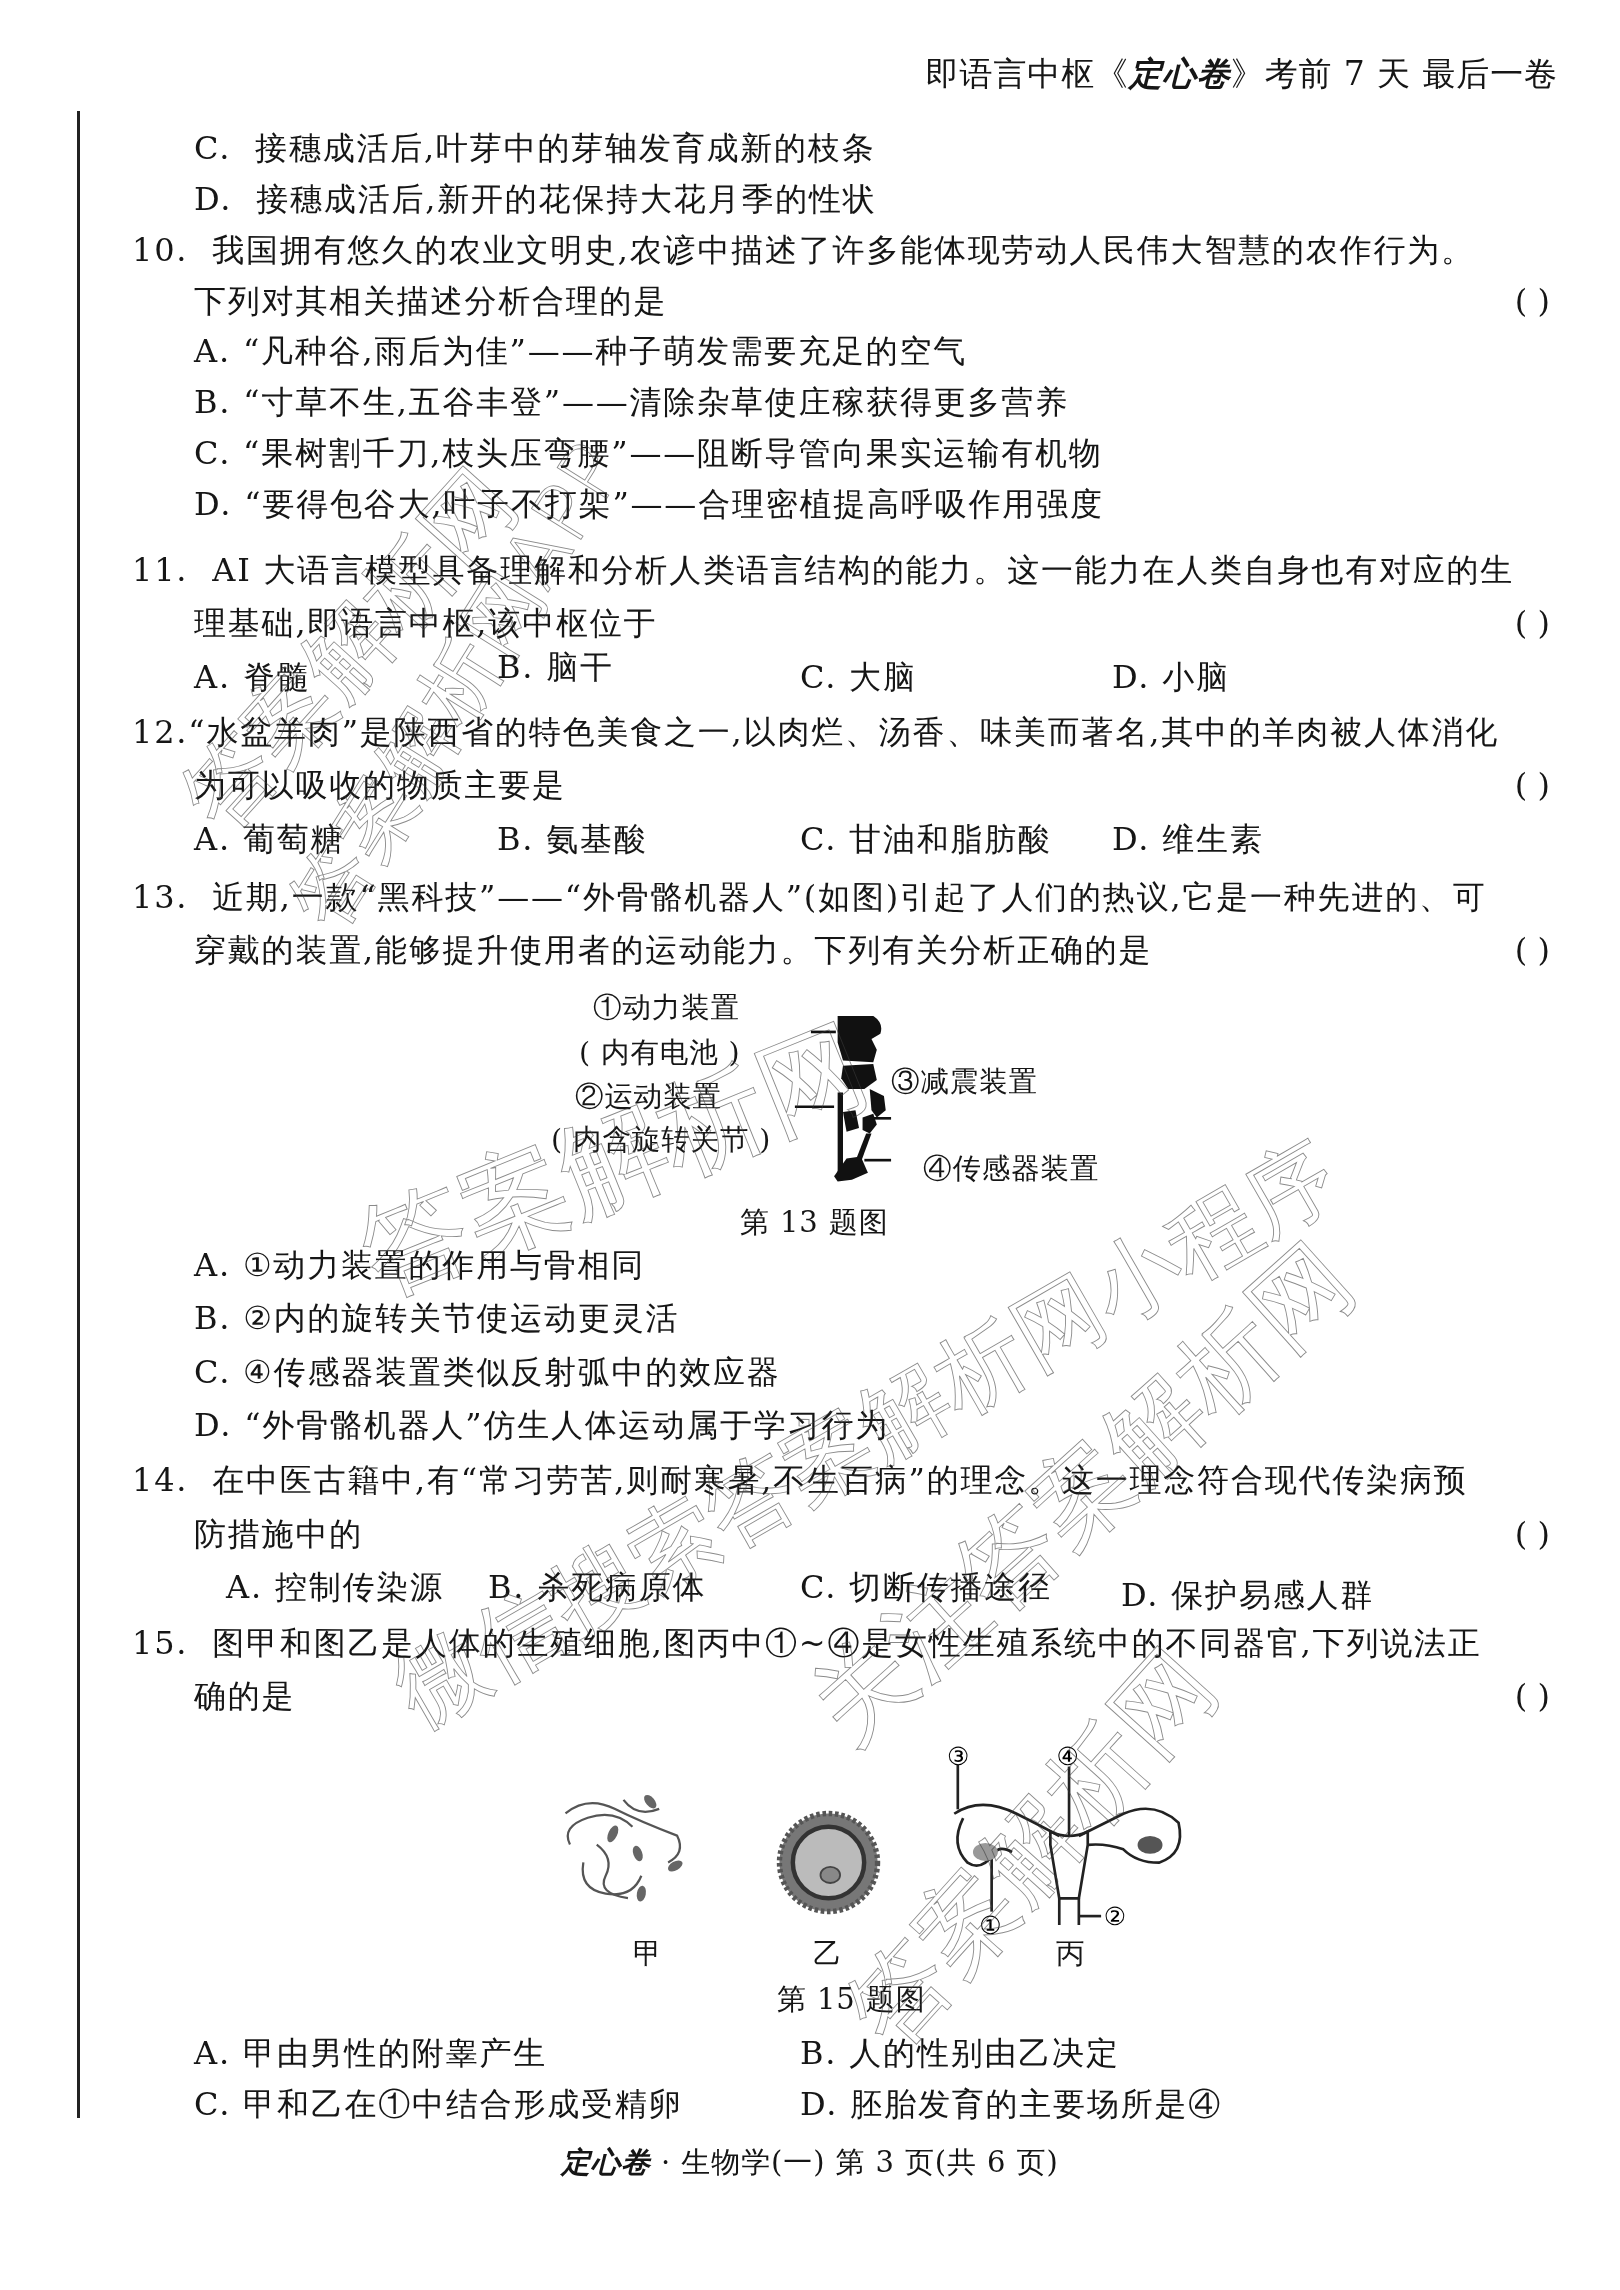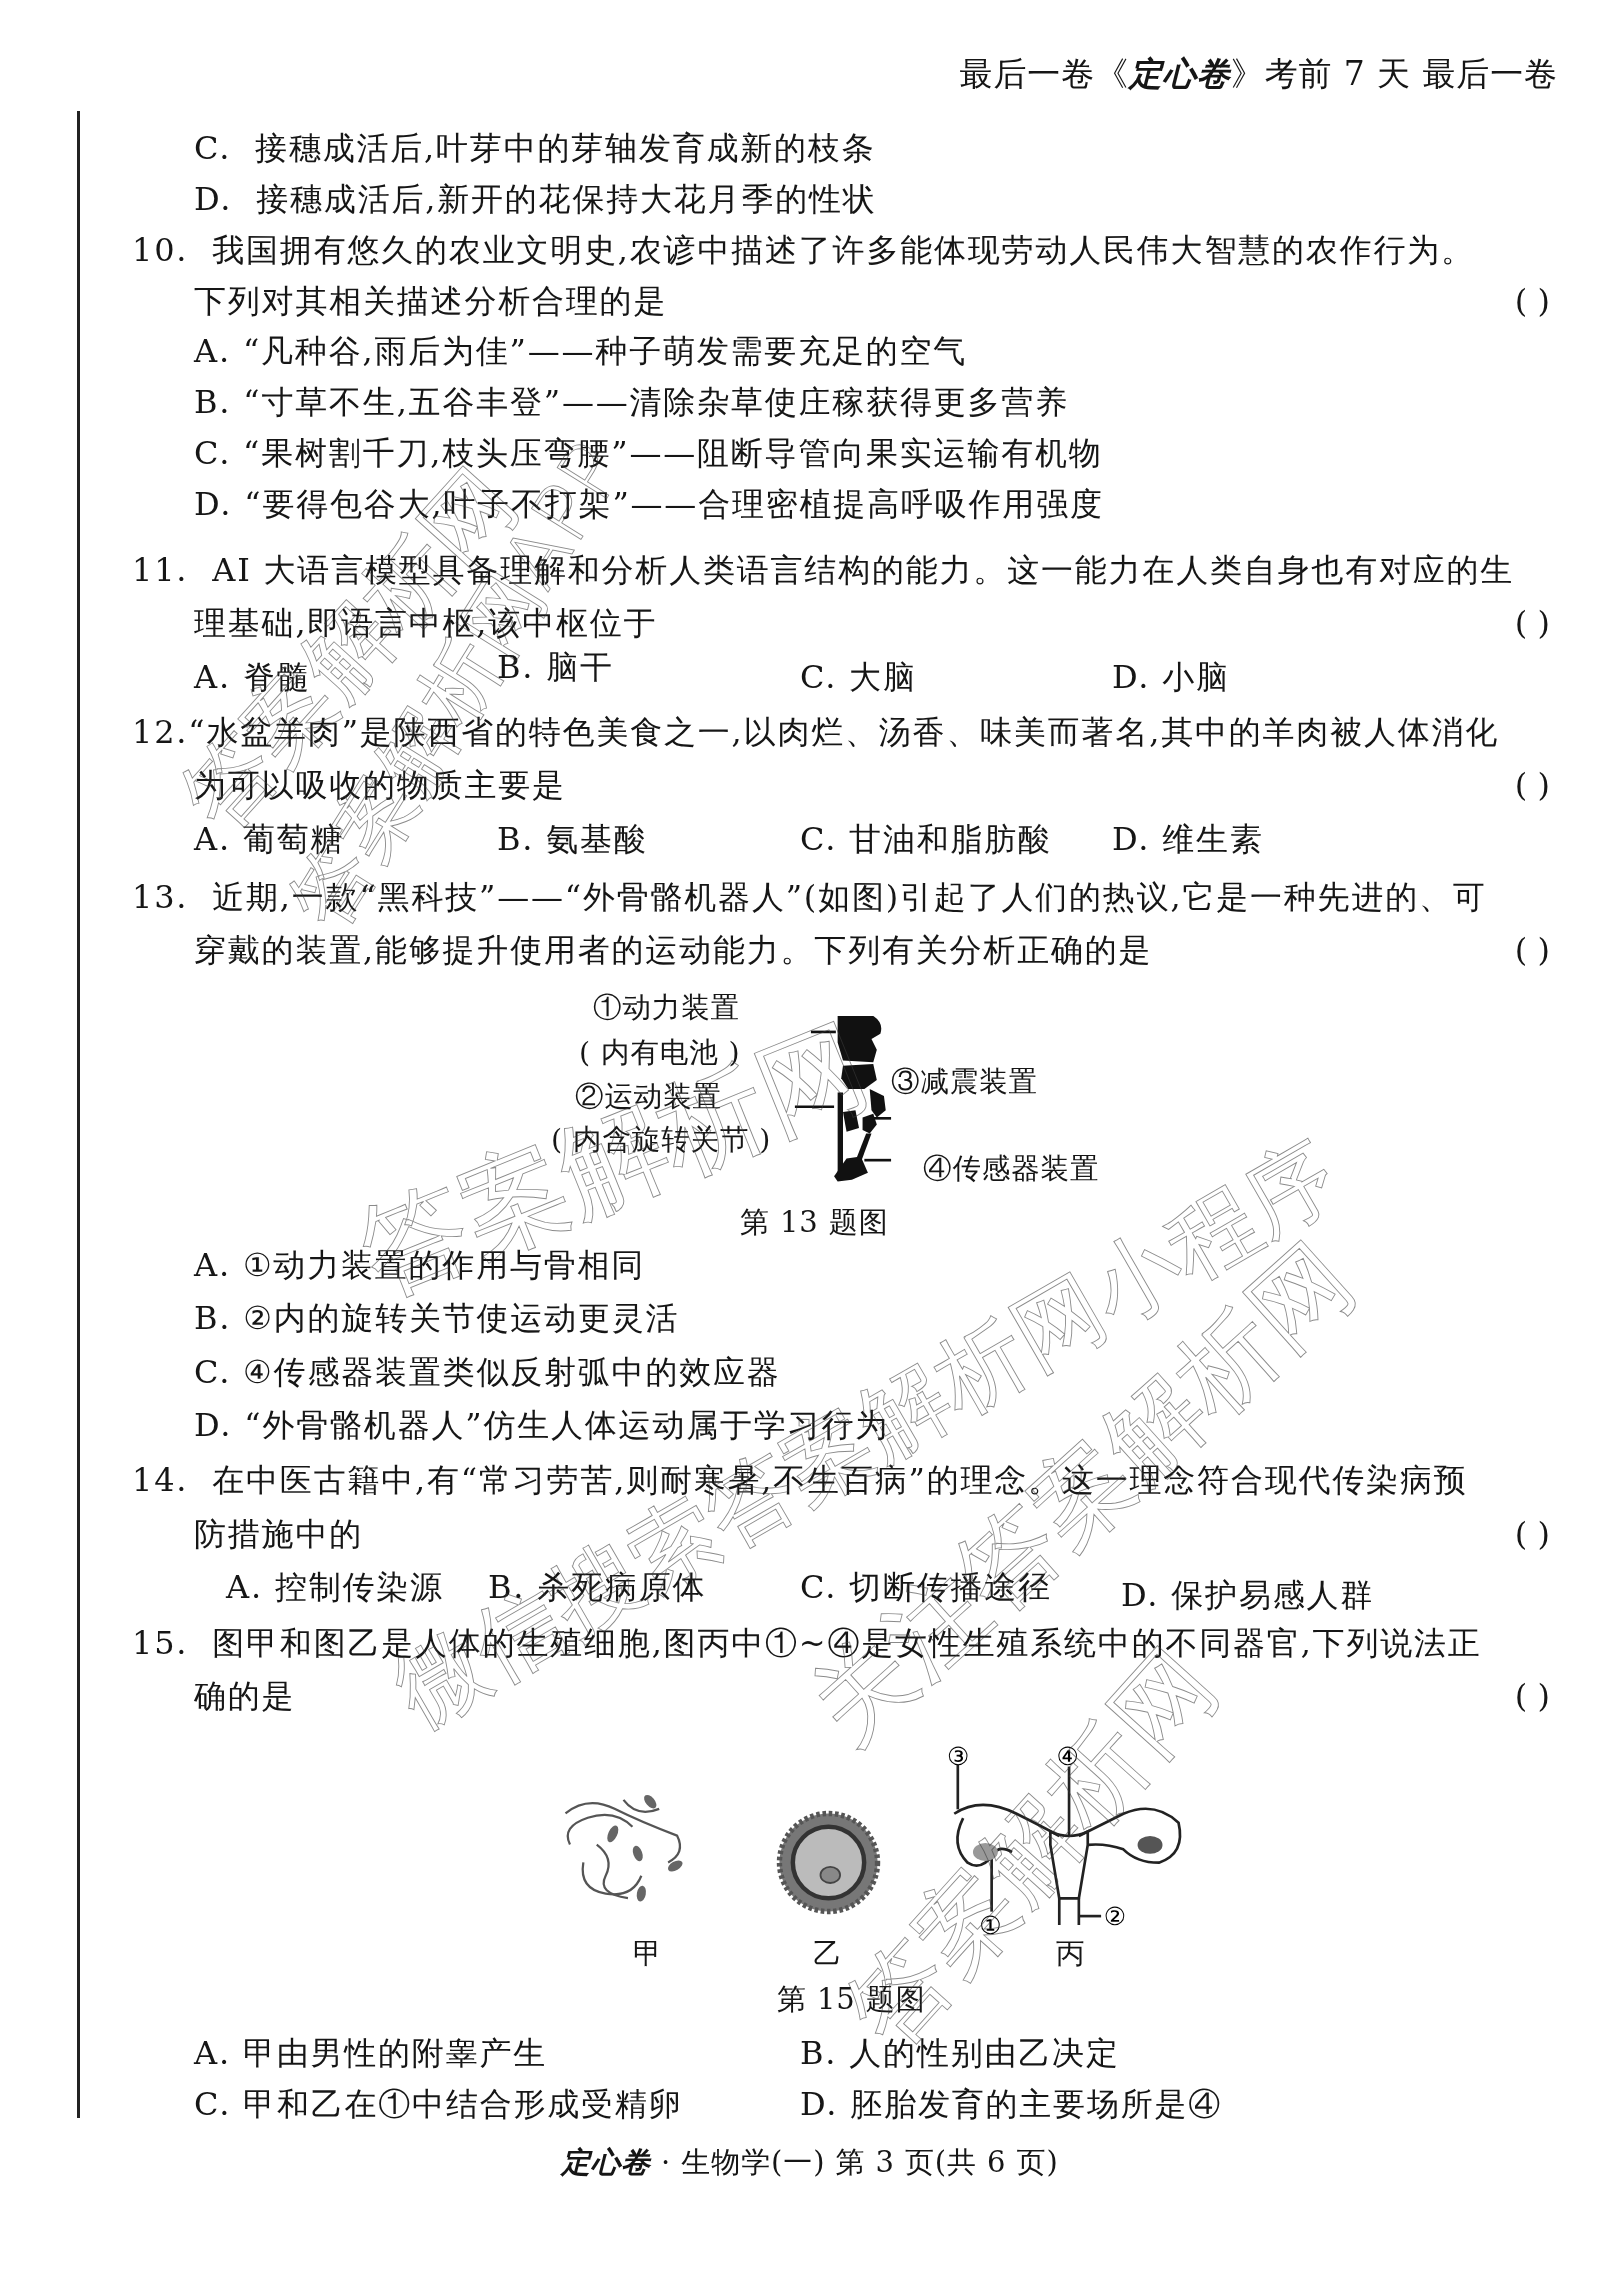--- a/index.html
+++ b/index.html
@@ -32,21 +32,21 @@
     font-family:"DejaVu Sans","Liberation Sans",sans-serif; font-weight:100;
     -webkit-text-stroke:0.9px rgba(60,60,60,0.6); color:transparent;
     transform-origin:left top; pointer-events:none;
   }
   svg { position:absolute; overflow:visible; }
 </style>
 </head>
 <body>
 
 <div class="header">
-  <span>最后一卷《</span><span class="brand">定心卷</span><span>》考前 7 天  最后一卷</span>
+  <span>即语言中枢《</span><span class="brand">定心卷</span><span>》考前 7 天  最后一卷</span>
 </div>
 
 <div class="margin-line"></div>
 
 <div class="line" style="left:194px; top:129px;">
   <span>C.</span>&nbsp;&nbsp;<span>接穗成活后,叶芽中的芽轴发育成新的枝条</span>
 </div>
 <div class="line" style="left:194px; top:180px;">
   <span>D.</span>&nbsp;&nbsp;<span>接穗成活后,新开的花保持大花月季的性状</span>
 </div>

